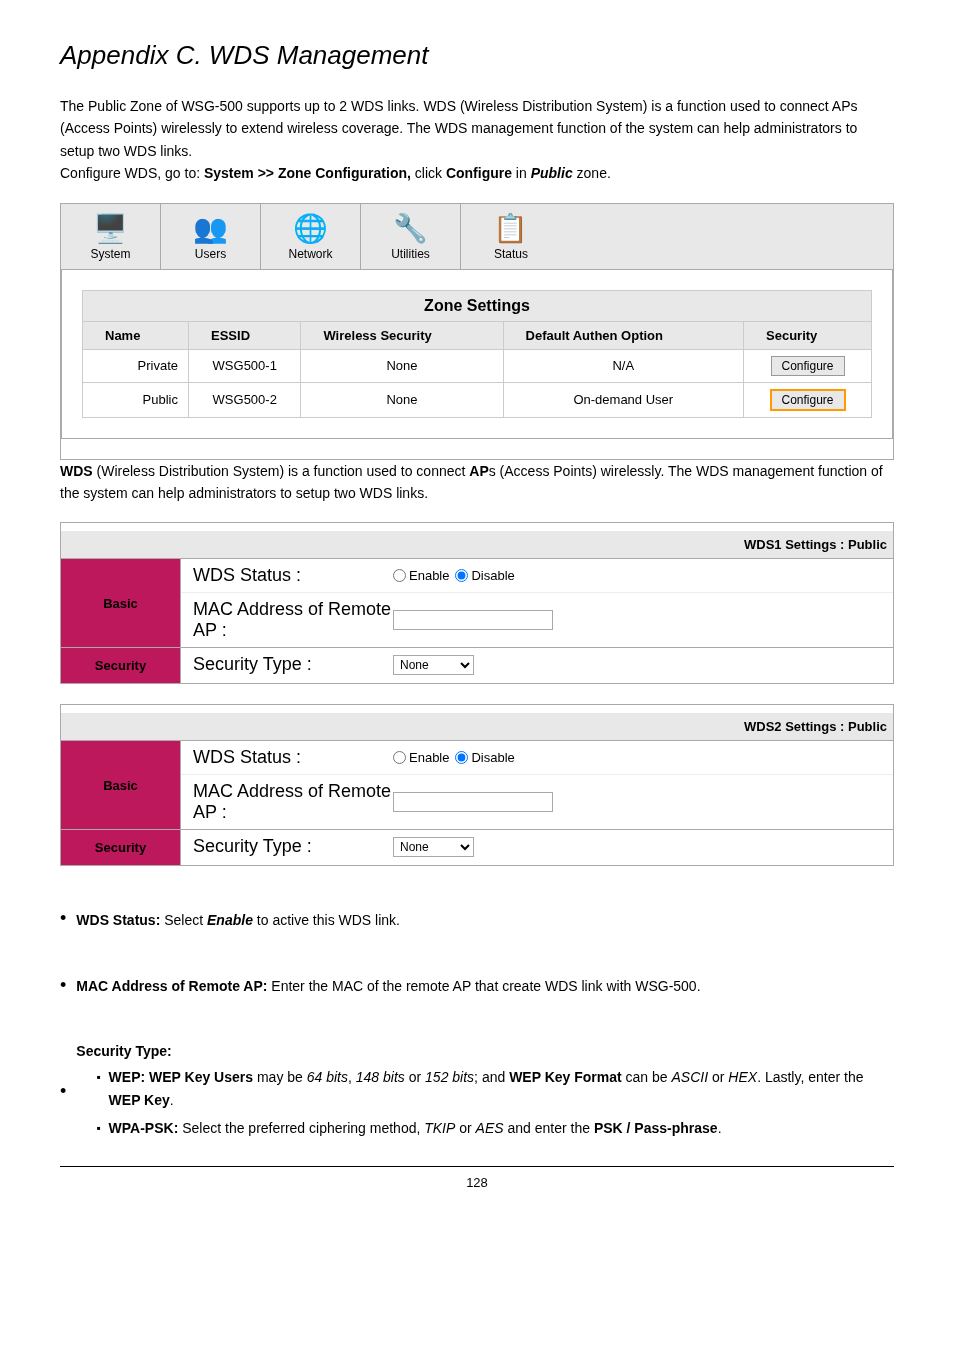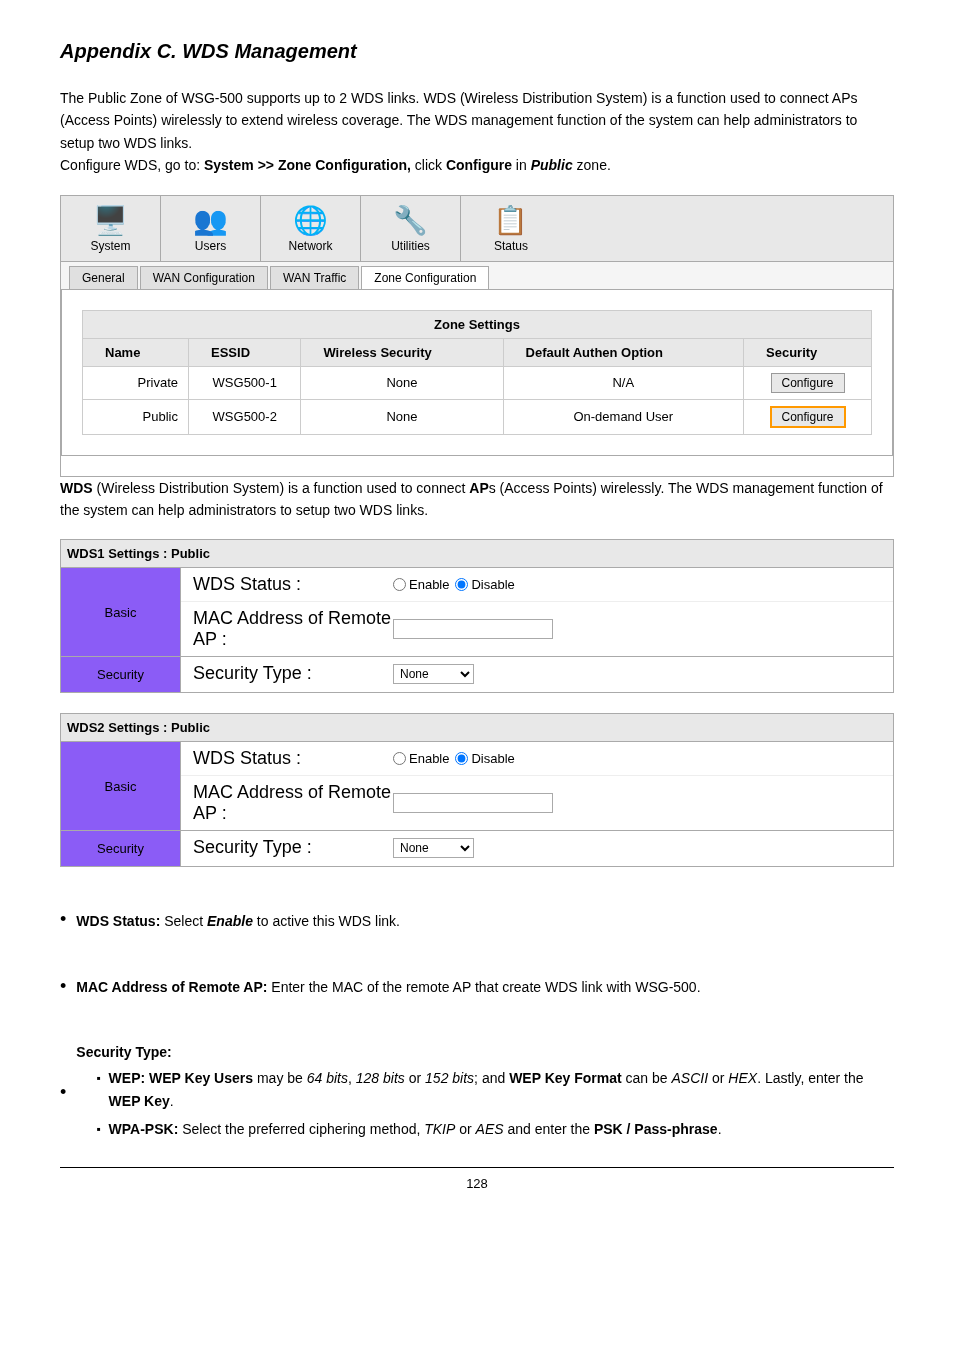--- a/index.html
+++ b/index.html
@@ -6,23 +6,23 @@
     body {
       font-family: Arial, sans-serif;
       font-size: 14px;
       background: #fff;
       color: #000;
       width: 954px;
       min-height: 1350px;
       padding: 40px 60px 40px 60px;
     }
     h1 {
-      font-size: 20px;
+      font-size: 26px;
       font-style: italic;
-      font-weight: bold;
+      font-weight: normal;
       margin-bottom: 24px;
     }
     .intro-text {
       line-height: 1.6;
       margin-bottom: 18px;
     }
     .intro-text strong { font-weight: bold; }
     .intro-text em { font-style: italic; }
 
     
@@ -74,21 +74,21 @@
       padding: 20px;
       margin-bottom: 20px;
     }
     .zone-table {
       width: 100%;
       border-collapse: collapse;
       font-size: 13px;
     }
     .zone-table caption {
       font-weight: bold;
-      font-size: 13px;
+      font-size: 16px;
       padding: 6px;
       background: #e8e8e8;
       border: 1px solid #ccc;
       border-bottom: none;
     }
     .zone-table th {
       background: #e8e8e8;
       border: 1px solid #ccc;
       padding: 6px 22px;
       font-weight: bold;
@@ -120,40 +120,41 @@
     .wds-desc strong { font-weight: bold; }
 
     
     .wds-settings {
       border: 1px solid #aaa;
       margin-bottom: 20px;
       font-size: 13px;
     }
     .wds-settings-title {
       background: #e8e8e8;
-      text-align: left;
+      text-align: right;
       font-weight: bold;
       padding: 6px;
       border-bottom: 1px solid #aaa;
+      margin-top: 8px;
     }
     .wds-row {
       display: flex;
       border-bottom: 1px solid #aaa;
     }
     .wds-row:last-child { border-bottom: none; }
     .wds-row-label {
       width: 120px;
       min-width: 120px;
-      font-weight: normal;
+      font-weight: bold;
       padding: 10px;
       display: flex;
       align-items: center;
       justify-content: center;
       border-right: 1px solid #aaa;
-      background: #8b5cf6;
+      background: #be185d;
     }
     .wds-row-content {
       flex: 1;
       padding: 0;
     }
     .wds-field-row {
       display: flex;
       align-items: center;
       padding: 6px 12px;
       border-bottom: 1px solid #eee;
@@ -270,26 +271,20 @@
       <span class="label">Network</span>
     </div>
     <div class="nav-tab">
       <span class="icon">🔧</span>
       <span class="label">Utilities</span>
     </div>
     <div class="nav-tab">
       <span class="icon">📋</span>
       <span class="label">Status</span>
     </div>
-  </div>
-  <div class="sub-tabs">
-    <div class="sub-tab">General</div>
-    <div class="sub-tab">WAN Configuration</div>
-    <div class="sub-tab">WAN Traffic</div>
-    <div class="sub-tab active">Zone Configuration</div>
   </div>
 
   <div class="zone-container">
     <table class="zone-table">
       <caption>Zone Settings</caption>
       <thead>
         <tr>
           <th>Name</th>
           <th>ESSID</th>
           <th>Wireless Security</th>
@@ -430,21 +425,21 @@
       </span>
     </li>
     <li>
       <span></span>
       <span>
         <strong>Security Type:</strong>
         <ul class="sub-bullet-list">
           <li>
             <span></span>
             <span>
-              <strong>WEP: WEP Key Users</strong> may be <em>64 bits</em>, <em>128 bits</em> or <em>152 bits</em>; and <strong>WEP Key Format</strong> can be <em>ASCII</em> or <em>HEX</em>. Lastly, enter the <strong>WEP Key</strong>.
+              <strong>WEP: WEP Key Users</strong> may be <em>64 bits</em>, <em>148 bits</em> or <em>152 bits</em>; and <strong>WEP Key Format</strong> can be <em>ASCII</em> or <em>HEX</em>. Lastly, enter the <strong>WEP Key</strong>.
             </span>
           </li>
           <li>
             <span></span>
             <span>
               <strong>WPA-PSK:</strong> Select the preferred ciphering method, <em>TKIP</em> or <em>AES</em> and enter the <strong>PSK / Pass-phrase</strong>.
             </span>
           </li>
         </ul>
       </span>

